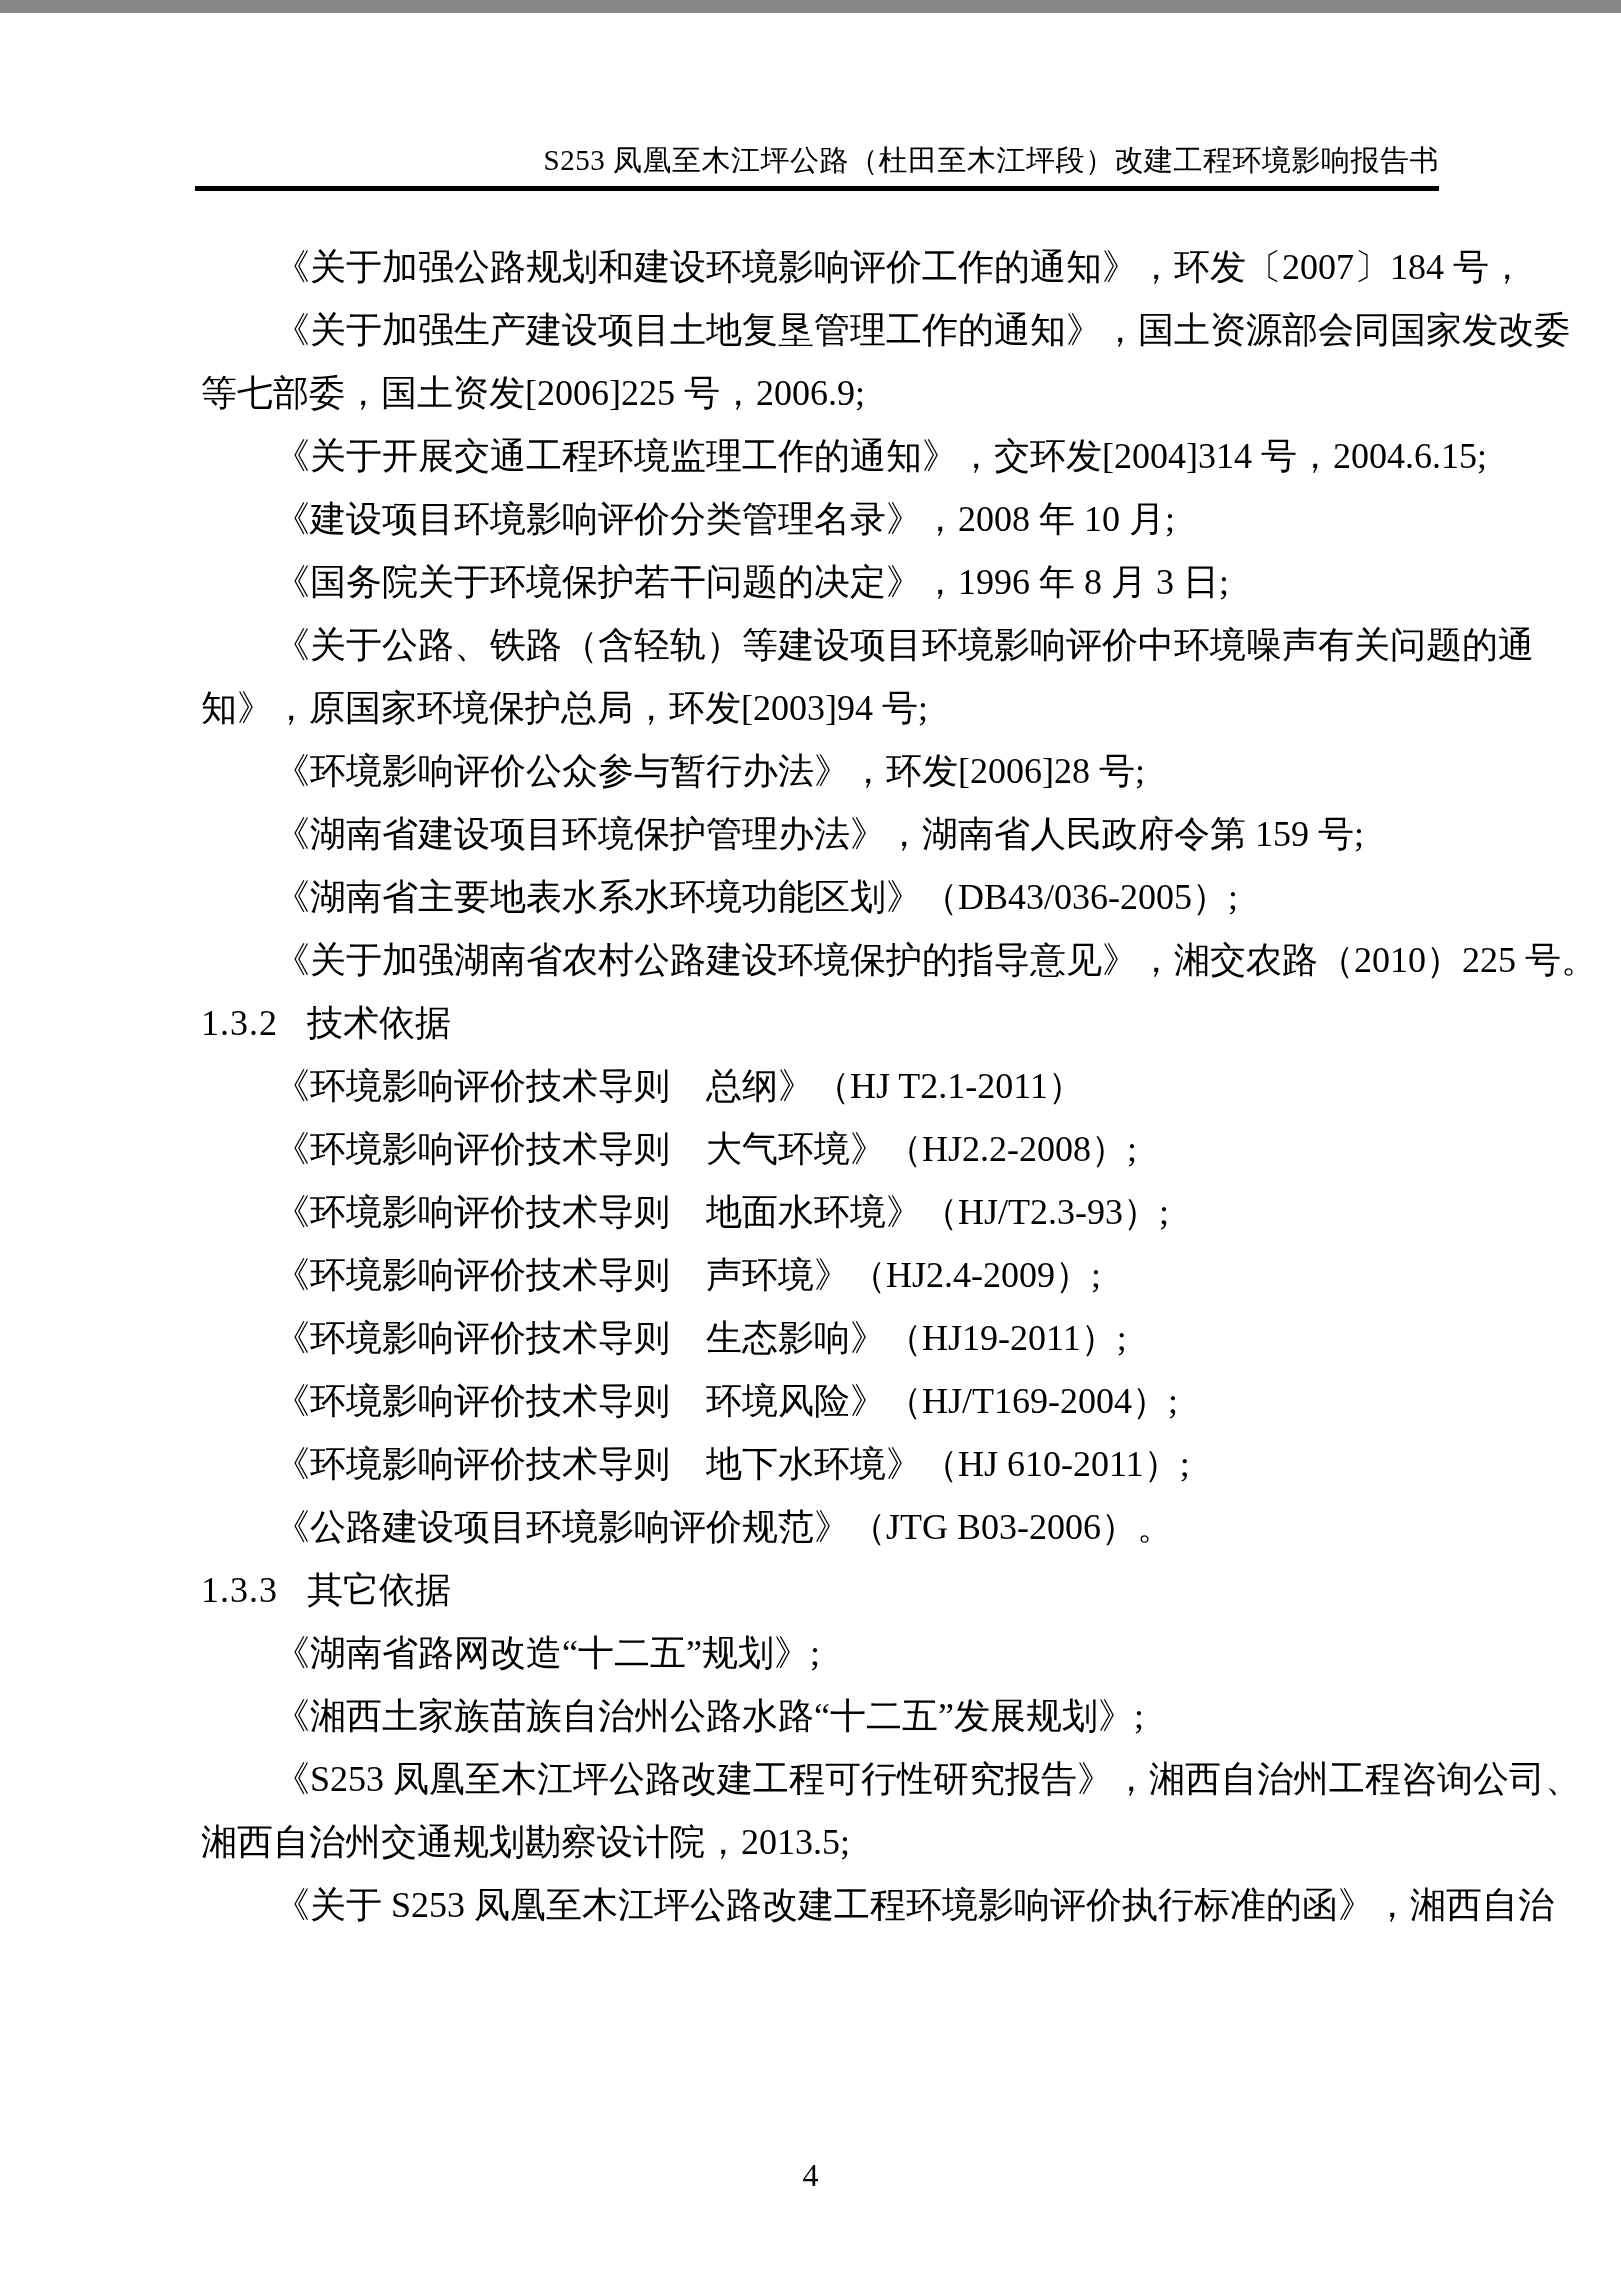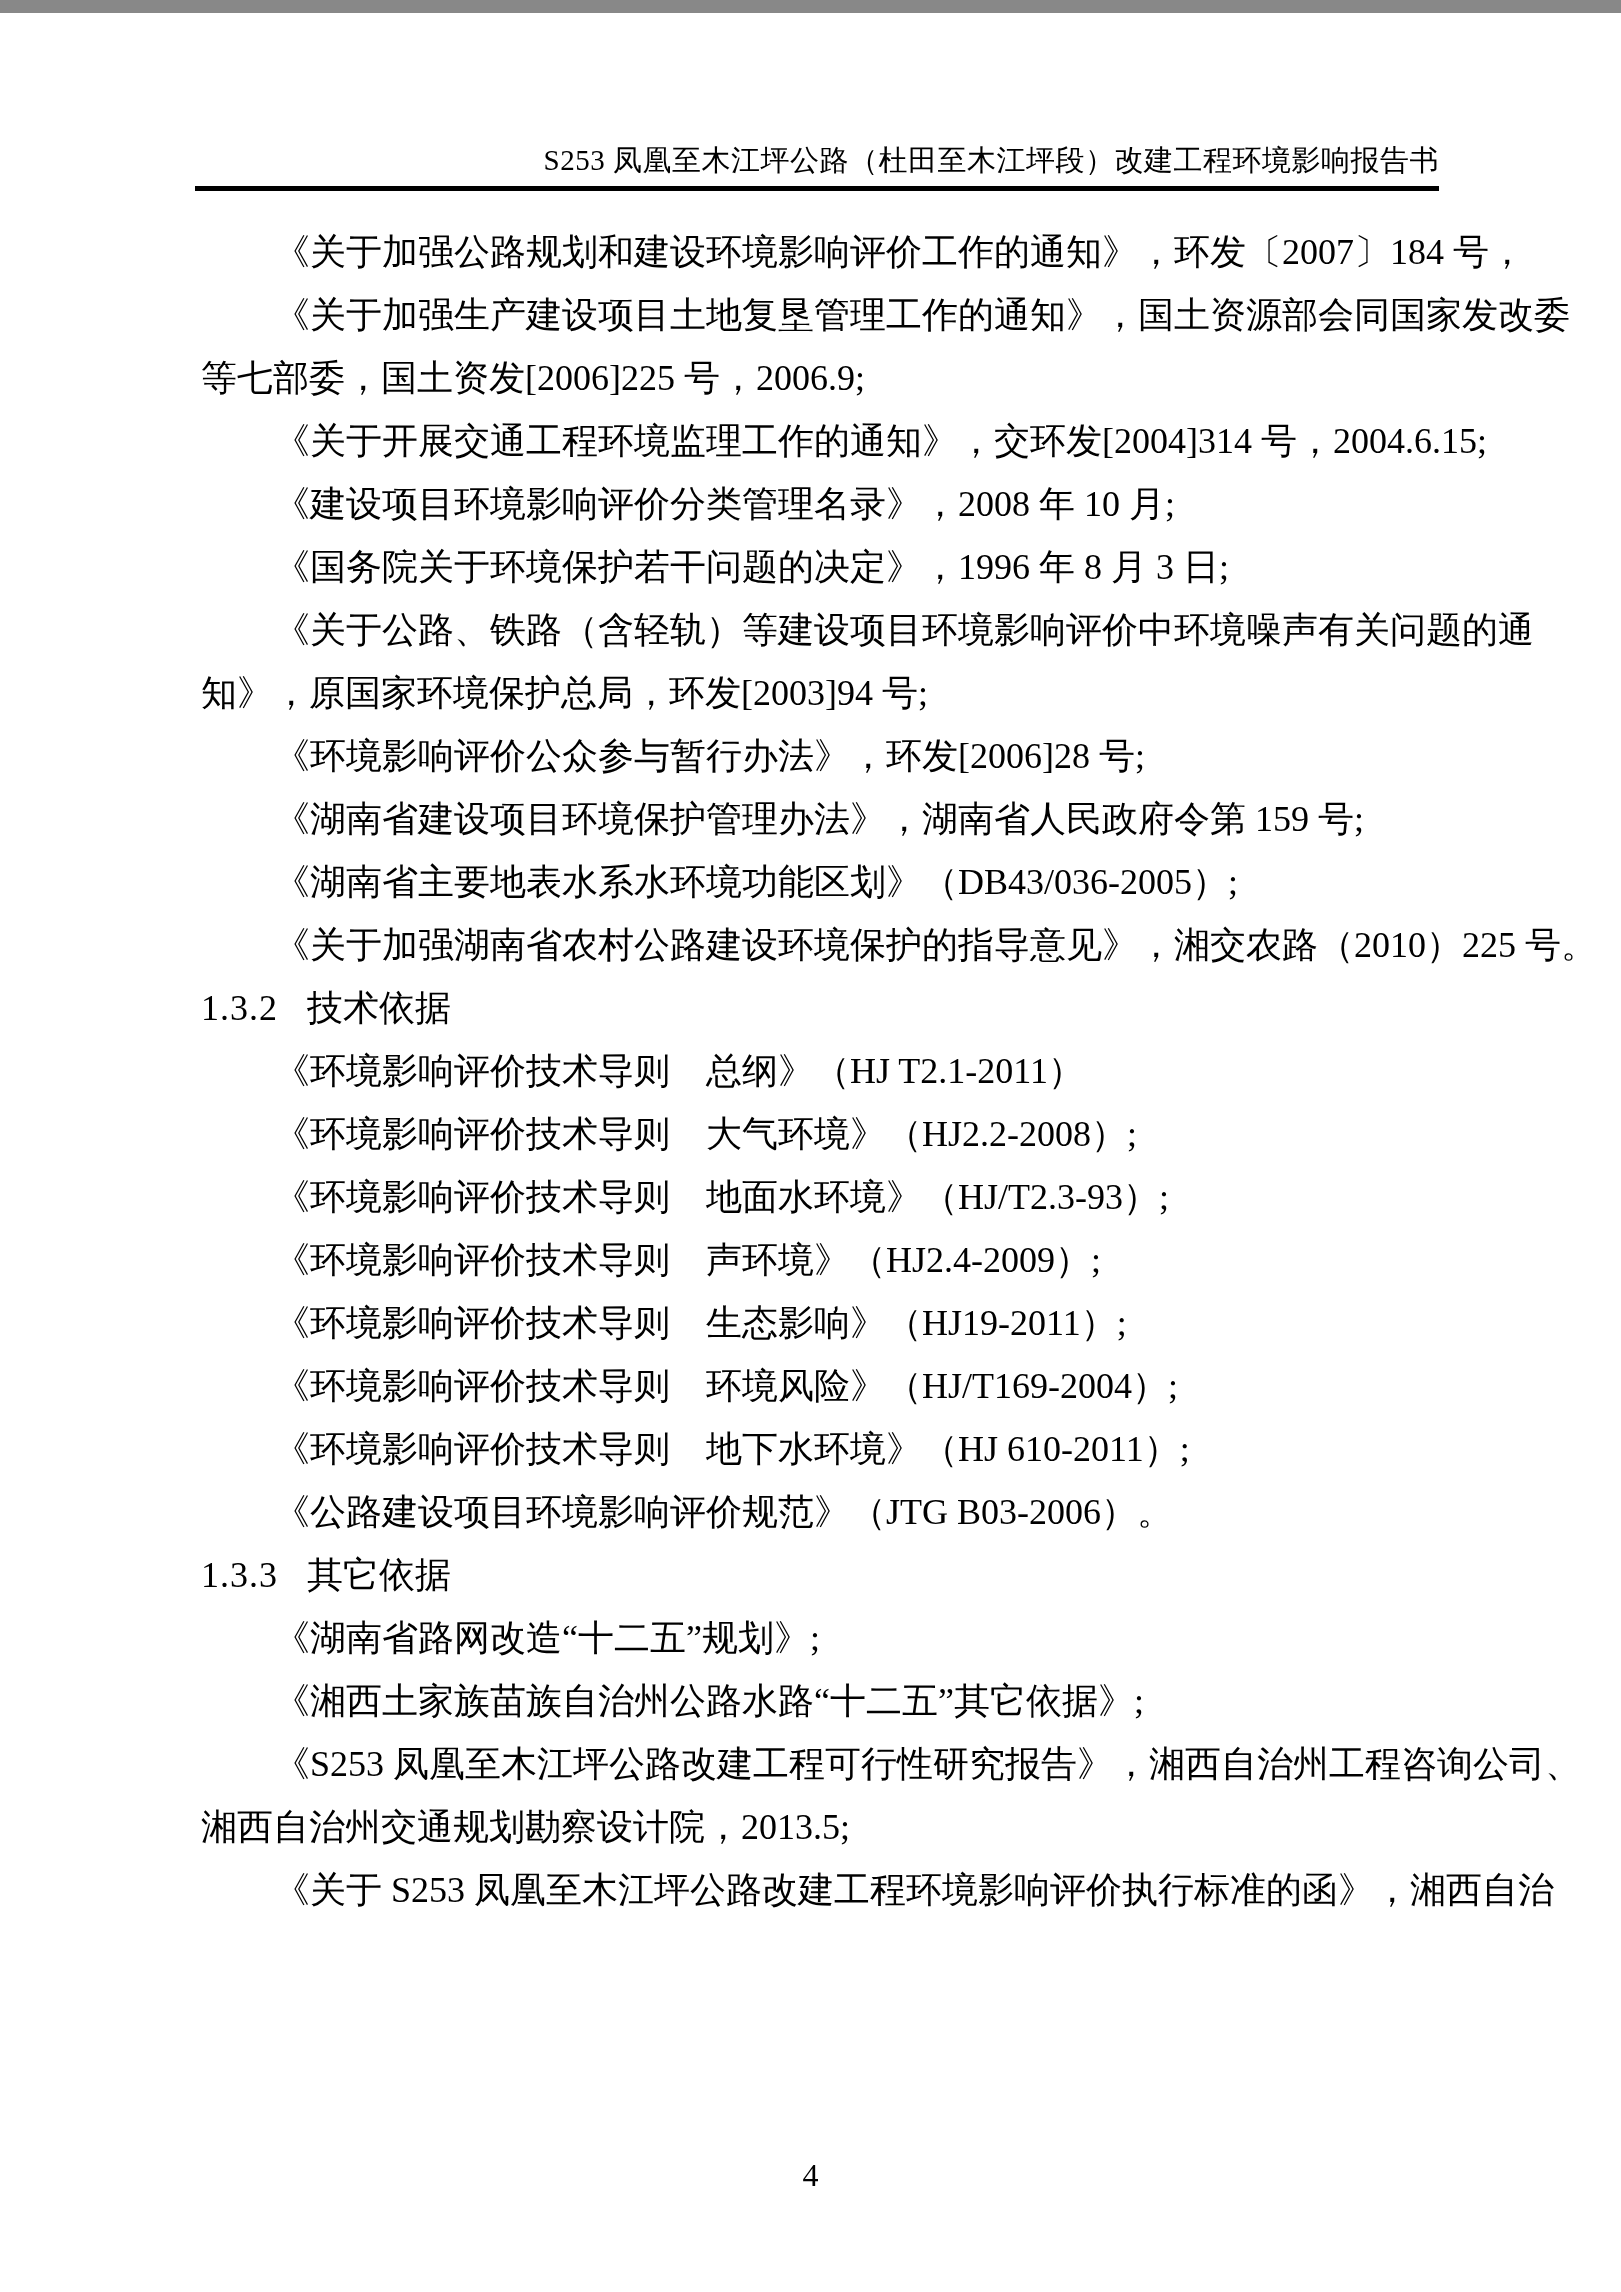--- a/index.html
+++ b/index.html
@@ -26,21 +26,21 @@
     position: absolute;
     left: 195px;
     right: 182px;
     top: 173px;
     height: 4.9px;
     background: #000;
   }
   .body-lines {
     position: absolute;
     left: 201px;
-    top: 208px;
+    top: 223px;
     width: 1240px;
     font-size: 36px;
     line-height: 63px;
   }
   .line {
     margin: 0;
     white-space: nowrap;
     text-align: left;
   }
   .indent, .indent-full { text-indent: 73px; }
@@ -85,21 +85,21 @@
       <p class="line indent">《环境影响评价技术导则　总纲》（HJ T2.1-2011）</p>
       <p class="line indent">《环境影响评价技术导则　大气环境》（HJ2.2-2008）;</p>
       <p class="line indent">《环境影响评价技术导则　地面水环境》（HJ/T2.3-93）;</p>
       <p class="line indent">《环境影响评价技术导则　声环境》（HJ2.4-2009）;</p>
       <p class="line indent">《环境影响评价技术导则　生态影响》（HJ19-2011）;</p>
       <p class="line indent">《环境影响评价技术导则　环境风险》（HJ/T169-2004）;</p>
       <p class="line indent">《环境影响评价技术导则　地下水环境》（HJ 610-2011）;</p>
       <p class="line indent">《公路建设项目环境影响评价规范》（JTG B03-2006）。</p>
       <p class="line heading"><span class="hnum">1.3.3</span><span>其它依据</span></p>
       <p class="line indent">《湖南省路网改造“十二五”规划》;</p>
-      <p class="line indent">《湘西土家族苗族自治州公路水路“十二五”其它依据》;</p>
+      <p class="line indent">《湘西土家族苗族自治州公路水路“十二五”发展规划》;</p>
       <p class="line indent-full">《S253 凤凰至木江坪公路改建工程可行性研究报告》，湘西自治州工程咨询公司、</p>
       <p class="line cont">湘西自治州交通规划勘察设计院，2013.5;</p>
       <p class="line indent-full">《关于 S253 凤凰至木江坪公路改建工程环境影响评价执行标准的函》，湘西自治</p>
     </div>
 
   <div class="page-number">4</div>
 </div>
 
 
 </body></html>

